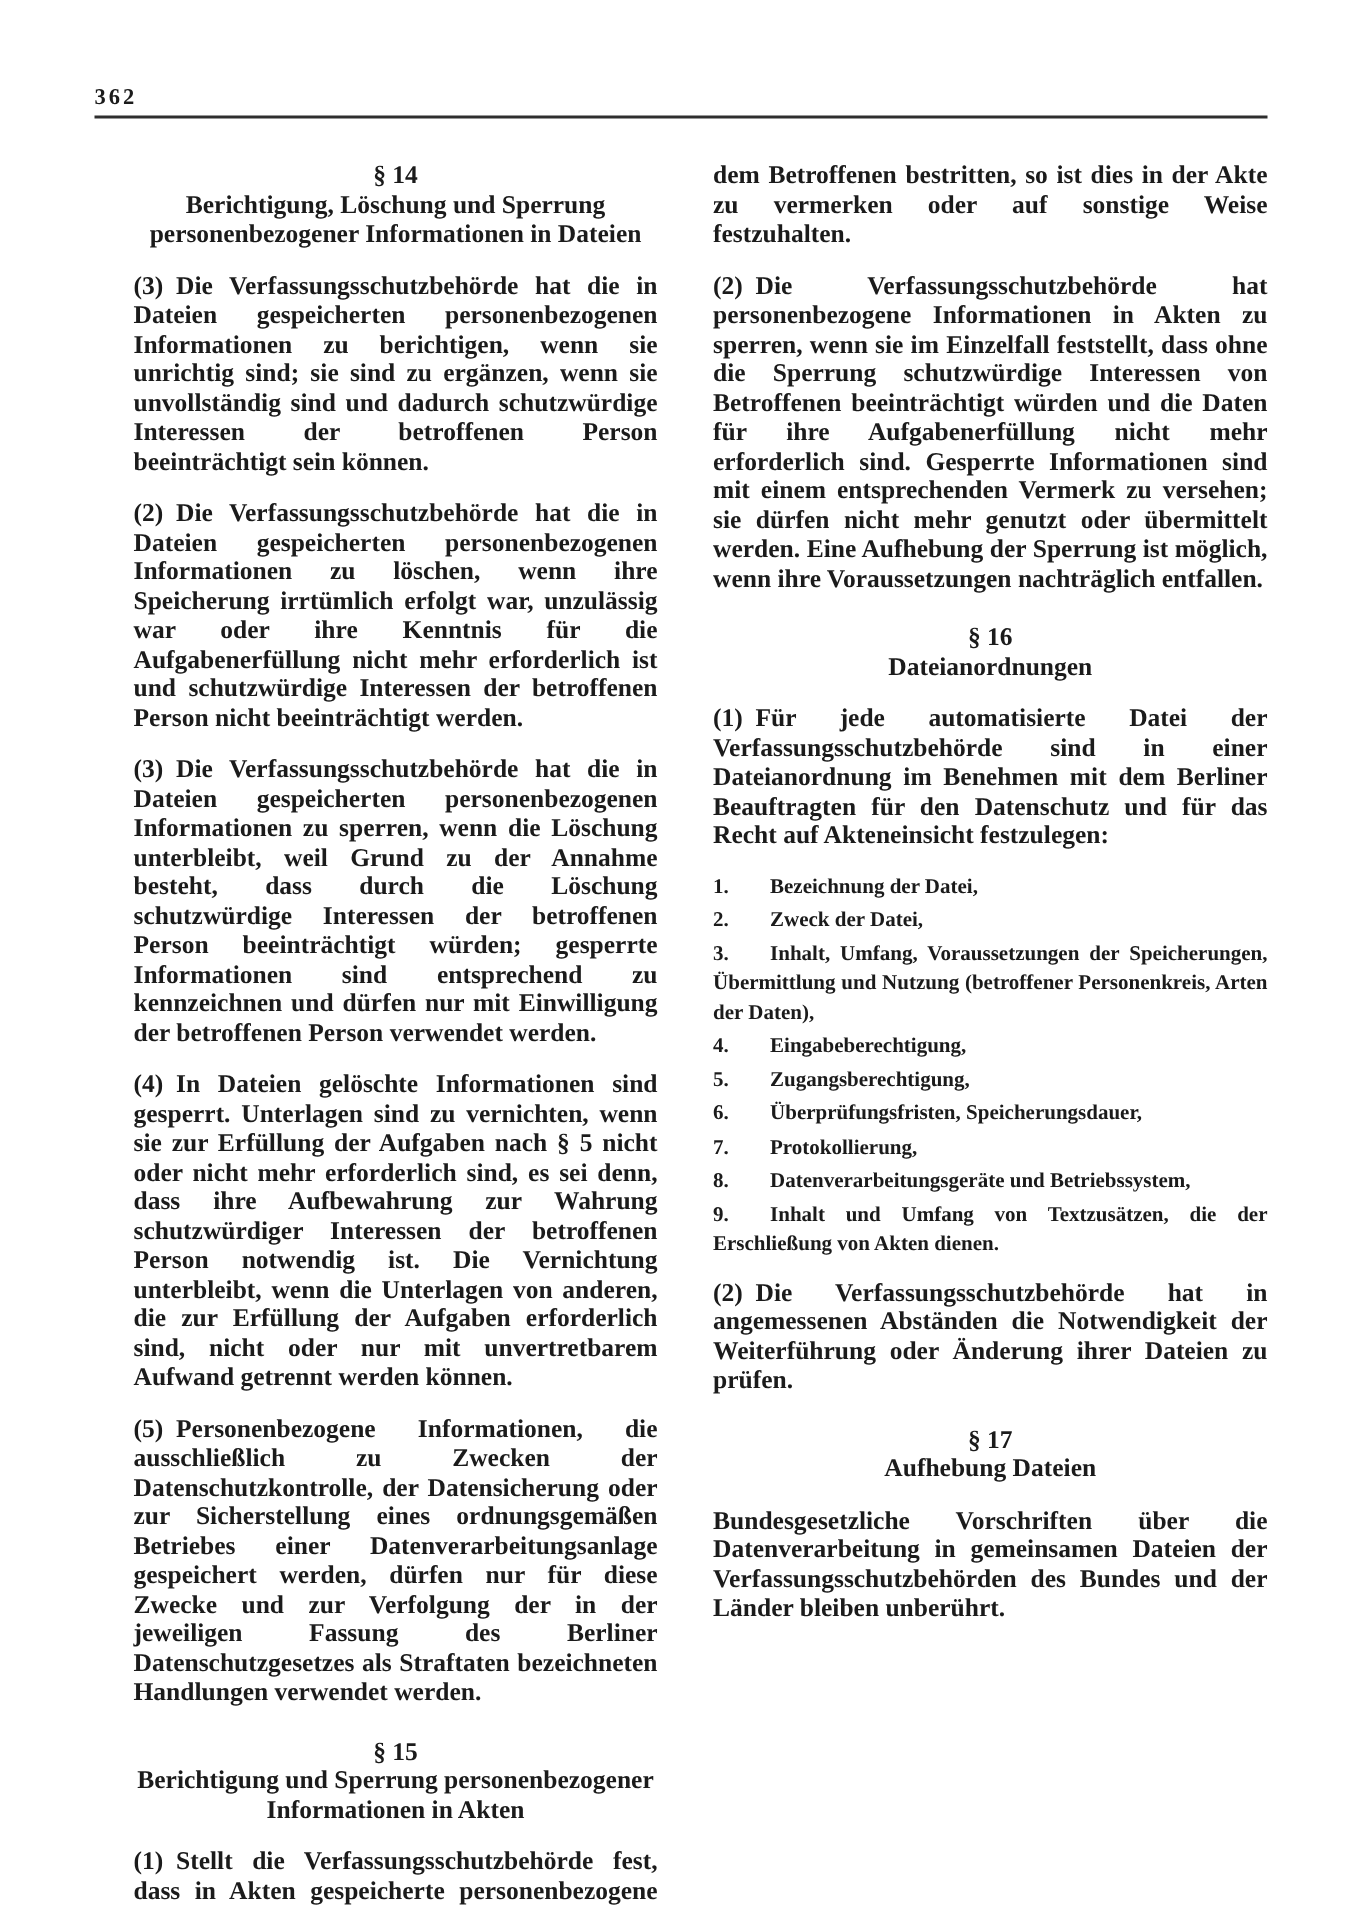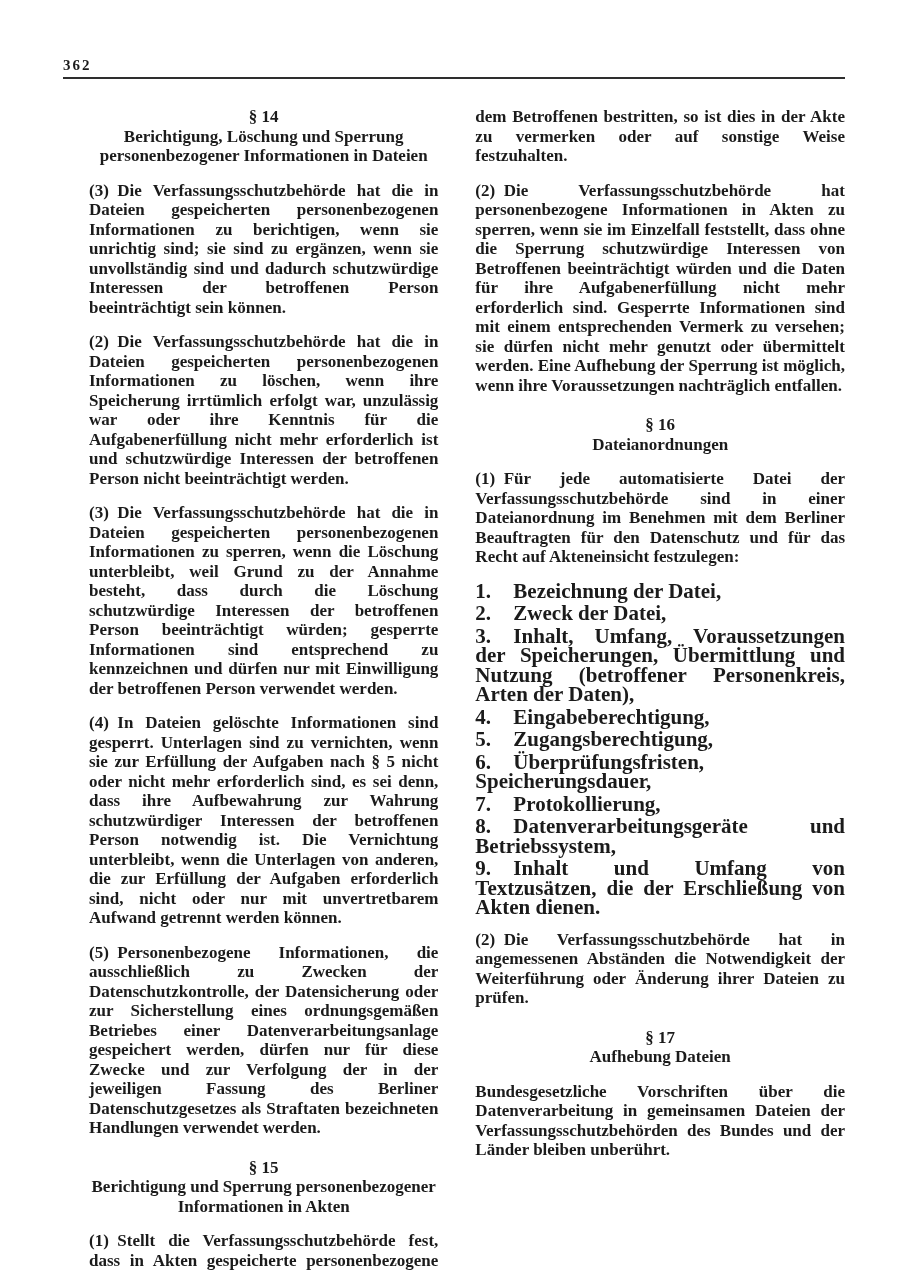--- a/index.html
+++ b/index.html
@@ -56,21 +56,21 @@
     text-align: center;
     font-size: 17px;
     line-height: 19.5px;
   }
   .sec-heading:first-child { margin-top: 0; }
   .list {
     margin: 0 0 12px 0;
   }
   .li {
     margin: 0 0 3px 0;
-    font-size: 21px;
+    font-size: 14px;
     line-height: 19.5px;
     text-align: justify;
     hyphens: auto;
     -webkit-hyphens: auto;
   }
   .li .num {
     display: inline-block;
     width: 38px;
   }
 </style>

